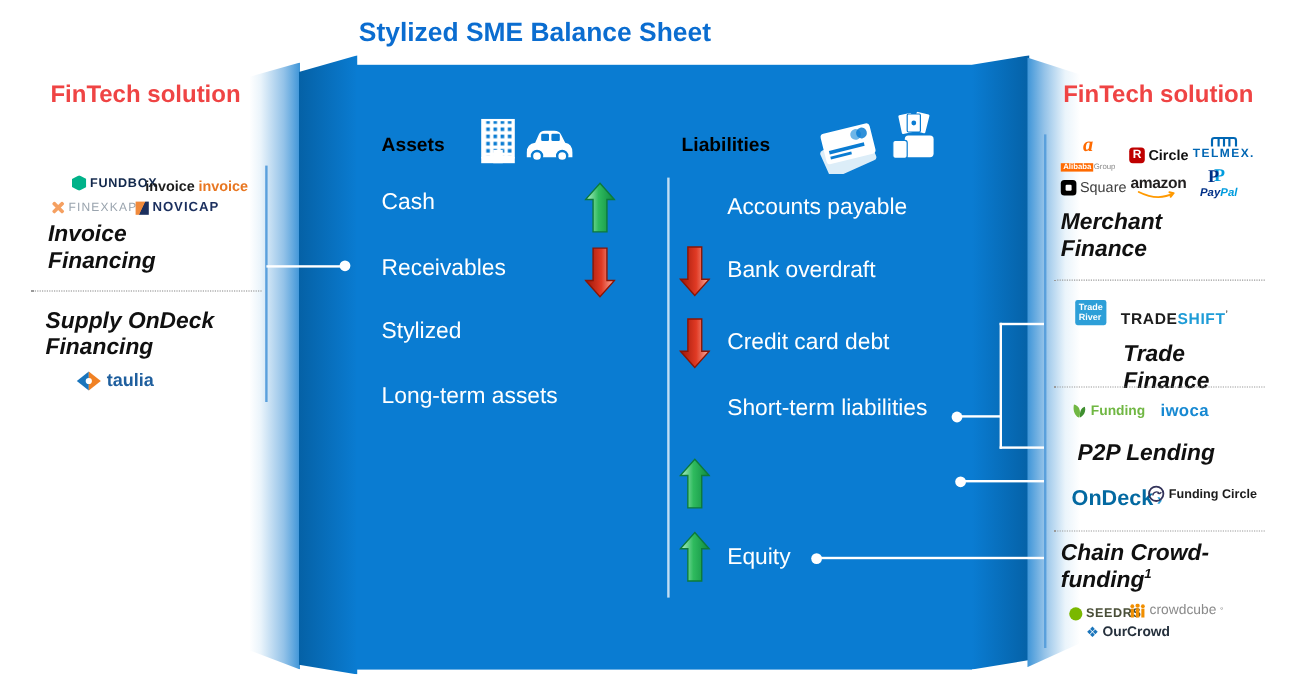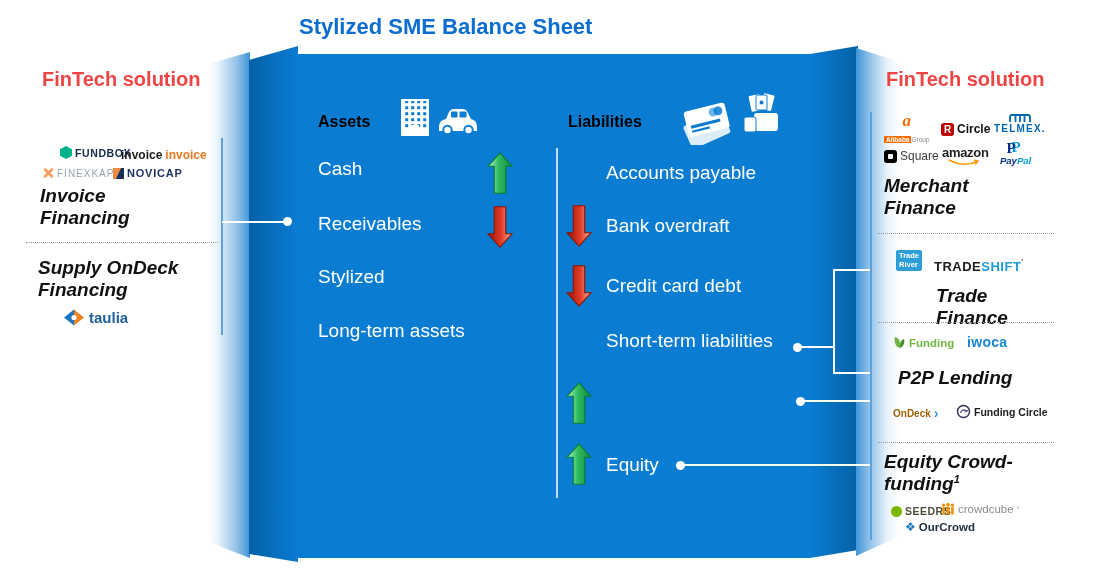--- a/index.html
+++ b/index.html
@@ -76,21 +76,21 @@
   .pp-ic .pf{left:0;top:1px;color:#003087;}
   .pp .t{font-size:9.5px;font-weight:bold;font-style:italic;}
   .pp .t .p1{color:#003087;} .pp .t .p2{color:#009cde;}
   .tr-box{background:#2d9fd8;color:#fff;font-size:7.5px;font-weight:bold;line-height:1.15;
     padding:2px 3px;white-space:pre-line;border-radius:2px;}
   .ts .p1{font-size:13px;font-weight:bold;color:#1c1c1c;letter-spacing:.5px;}
   .ts .p2{font-size:13px;font-weight:bold;color:#1e9cd7;letter-spacing:.5px;}
   .ts .mk{font-size:9px;color:#1c1c1c;vertical-align:top;}
   .lg-kab .t{font-size:11.5px;font-weight:bold;color:#70b743;}
   .lg-iwoca .t{font-size:14px;font-weight:bold;color:#1789d2;letter-spacing:.3px;}
-  .lg-ondeck .t{font-size:10px;font-weight:bold;color:#a16207;}
+  .lg-ondeck .t{font-size:18px;font-weight:bold;color:#0369a1;}
   .lg-ondeck .ch{font-size:14px;font-weight:bold;color:#2a9fd8;}
   .lg-fc .t{font-size:10.5px;font-weight:bold;color:#1c1c1c;}
   .seed-ic{width:11px;height:11px;border-radius:50%;background:#7ab800;display:inline-block;}
   .lg-seedrs .t{font-size:10.5px;font-weight:bold;color:#4a4f38;letter-spacing:.5px;}
   .lg-cc .t{font-size:11.5px;color:#8a8a8a;}
   .lg-cc .mk{font-size:7px;color:#8a8a8a;vertical-align:top;}
   .lg-oc .g{font-size:12px;color:#1b75bb;}
   .lg-oc .t{font-size:11.5px;font-weight:bold;color:#25303c;}
 </style>
 </head>
@@ -312,21 +312,21 @@
   <div class="abs logo lg-fc" style="left:956px;top:404px">
     <svg width="15" height="15" viewBox="0 0 16 16">
       <circle cx="8" cy="8" r="6.4" fill="none" stroke="#33335a" stroke-width="1.6"></circle>
       <path d="M5 9.5 a3.2 3.2 0 0 1 6 -1.5 M11 8 l1.6 -1.4 M11 8 l-1.9 -0.9" stroke="#33335a" stroke-width="1.2" fill="none"></path>
     </svg>
     <span class="t">Funding Circle</span>
   </div>
 
   <div class="abs dotted" style="left:878px;top:442px;width:176px"></div>
 
-  <div class="abs sec-label" style="left:884px;top:451px"><span>Equity Crowd-
+  <div class="abs sec-label" style="left:884px;top:451px"><span>Chain Crowd-
 funding</span><sup>1</sup></div>
 
   <div class="abs logo lg-seedrs" style="left:891px;top:505px">
     <span class="seed-ic"></span>
     <span class="t">SEEDRS</span>
   </div>
   <div class="abs logo lg-cc" style="left:941px;top:503px">
     <svg width="14" height="12" viewBox="0 0 14 12">
       <g fill="#f18f01">
         <circle cx="2.6" cy="2.2" r="1.6"></circle>

